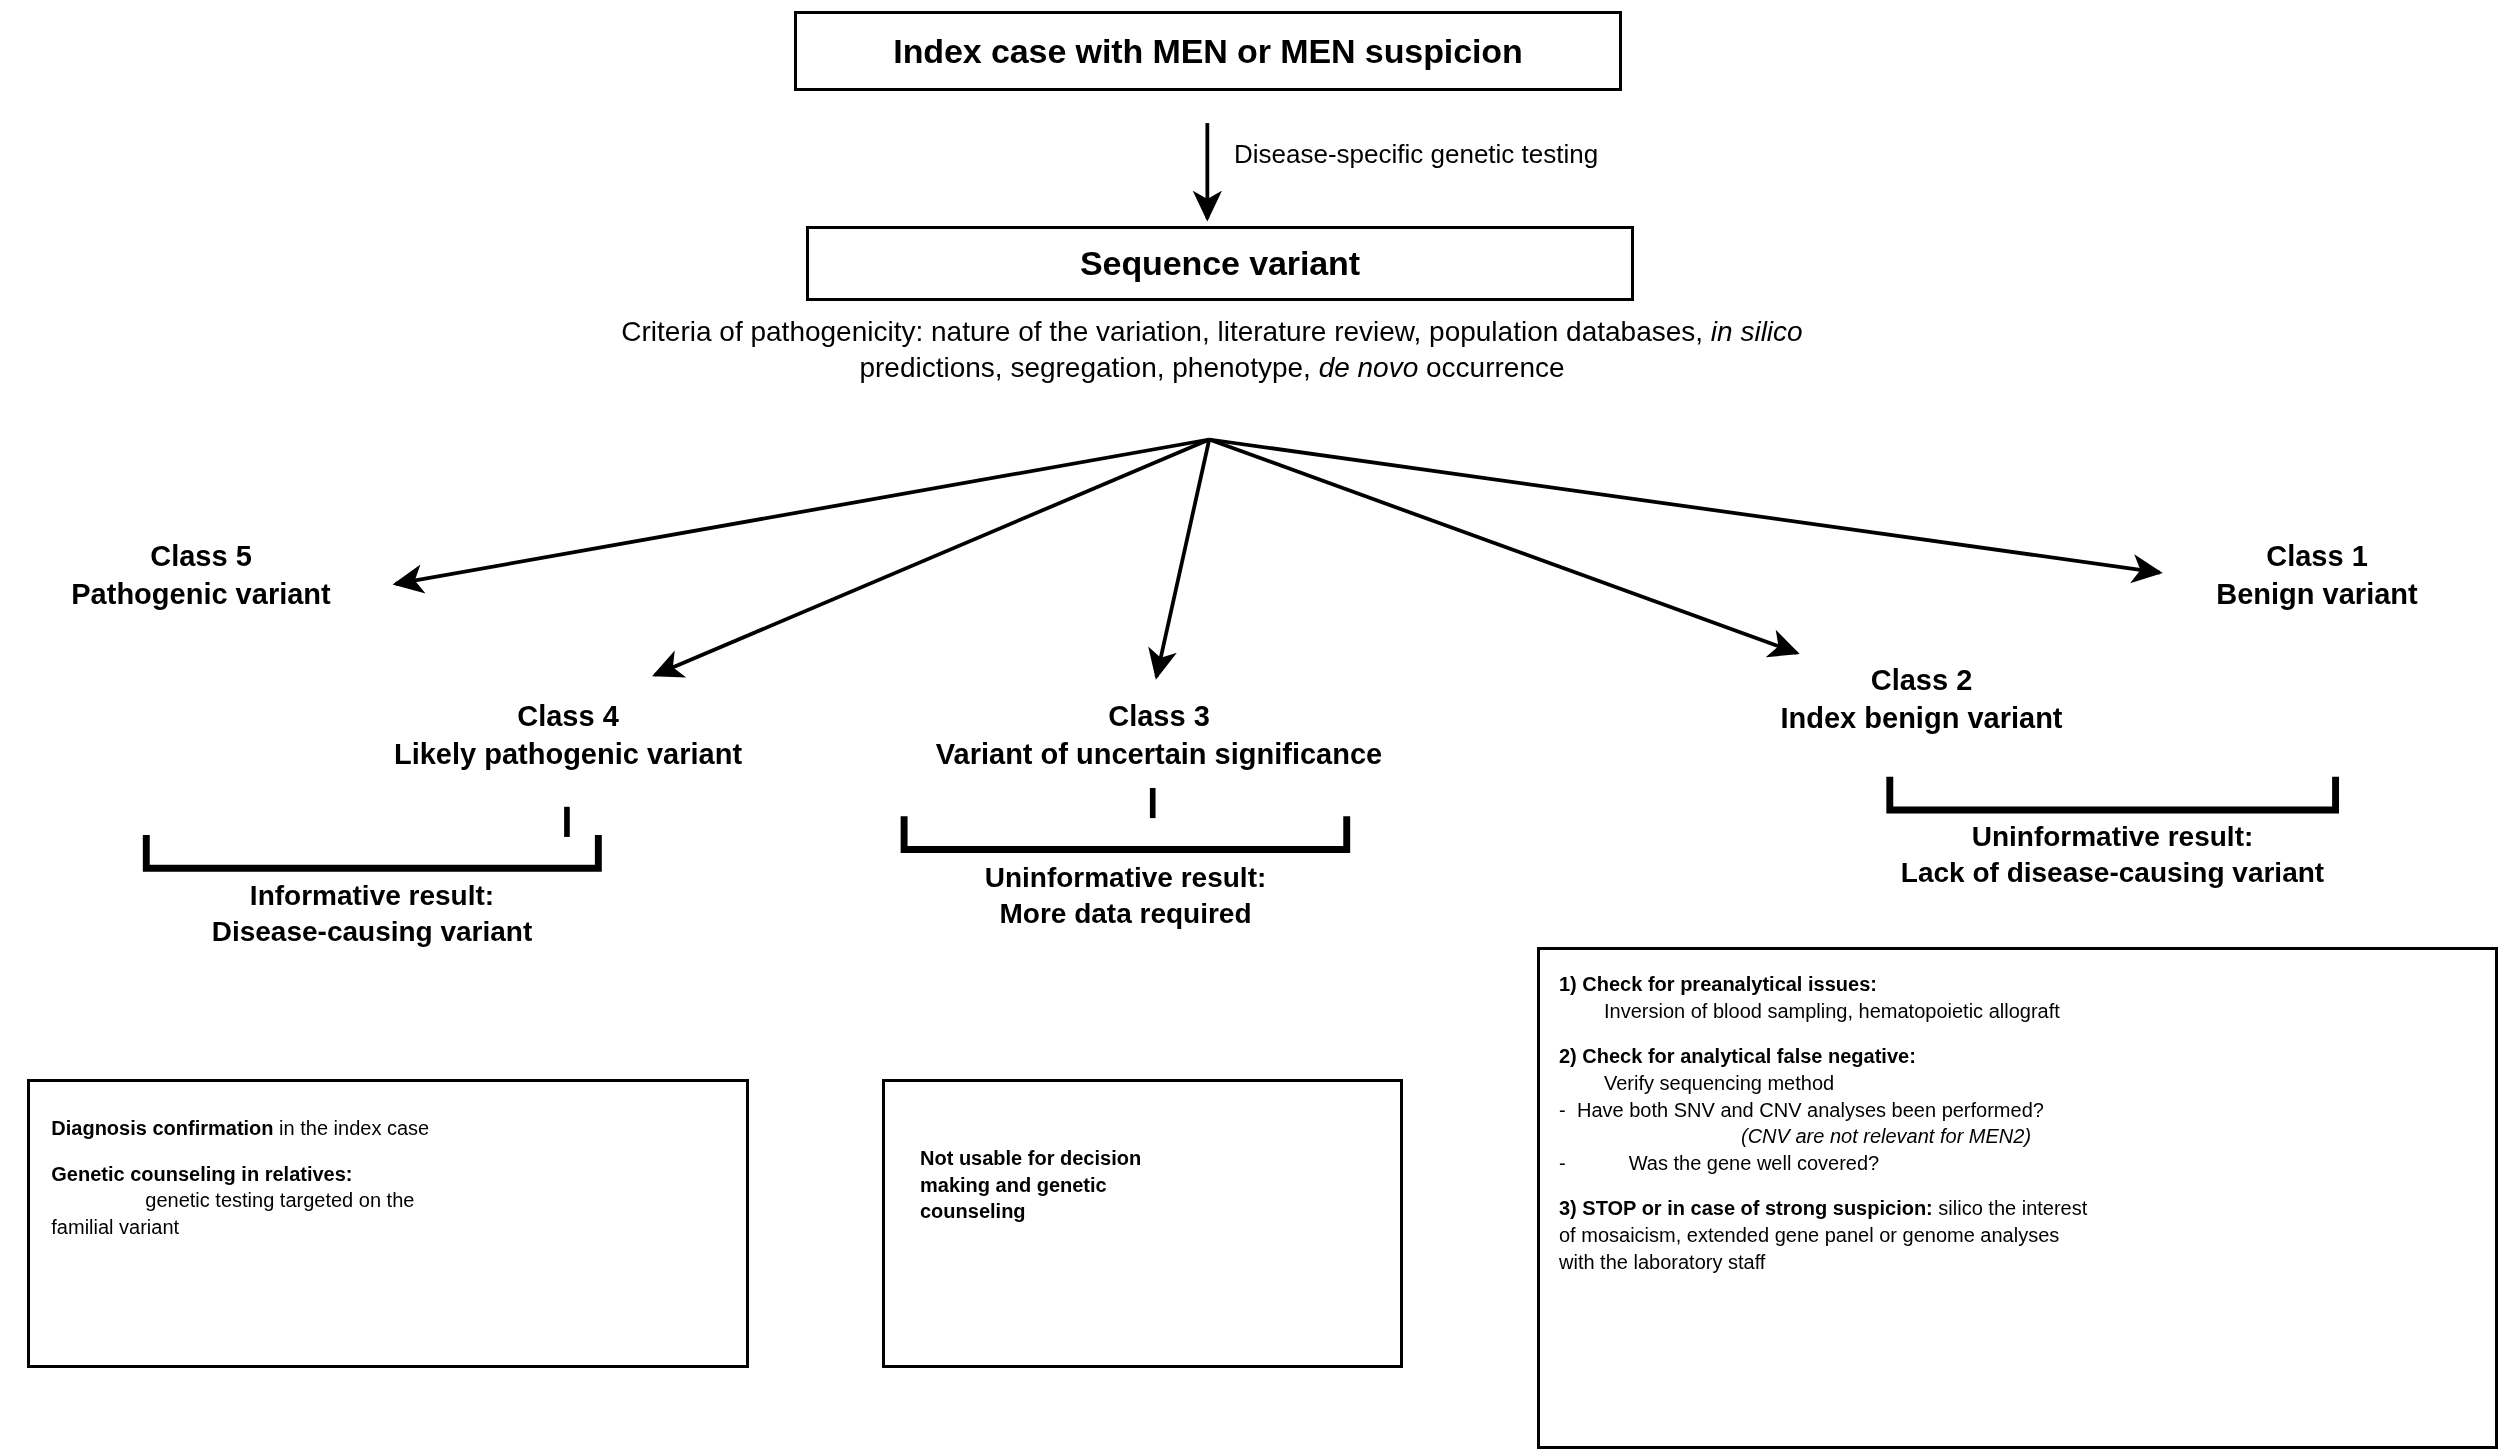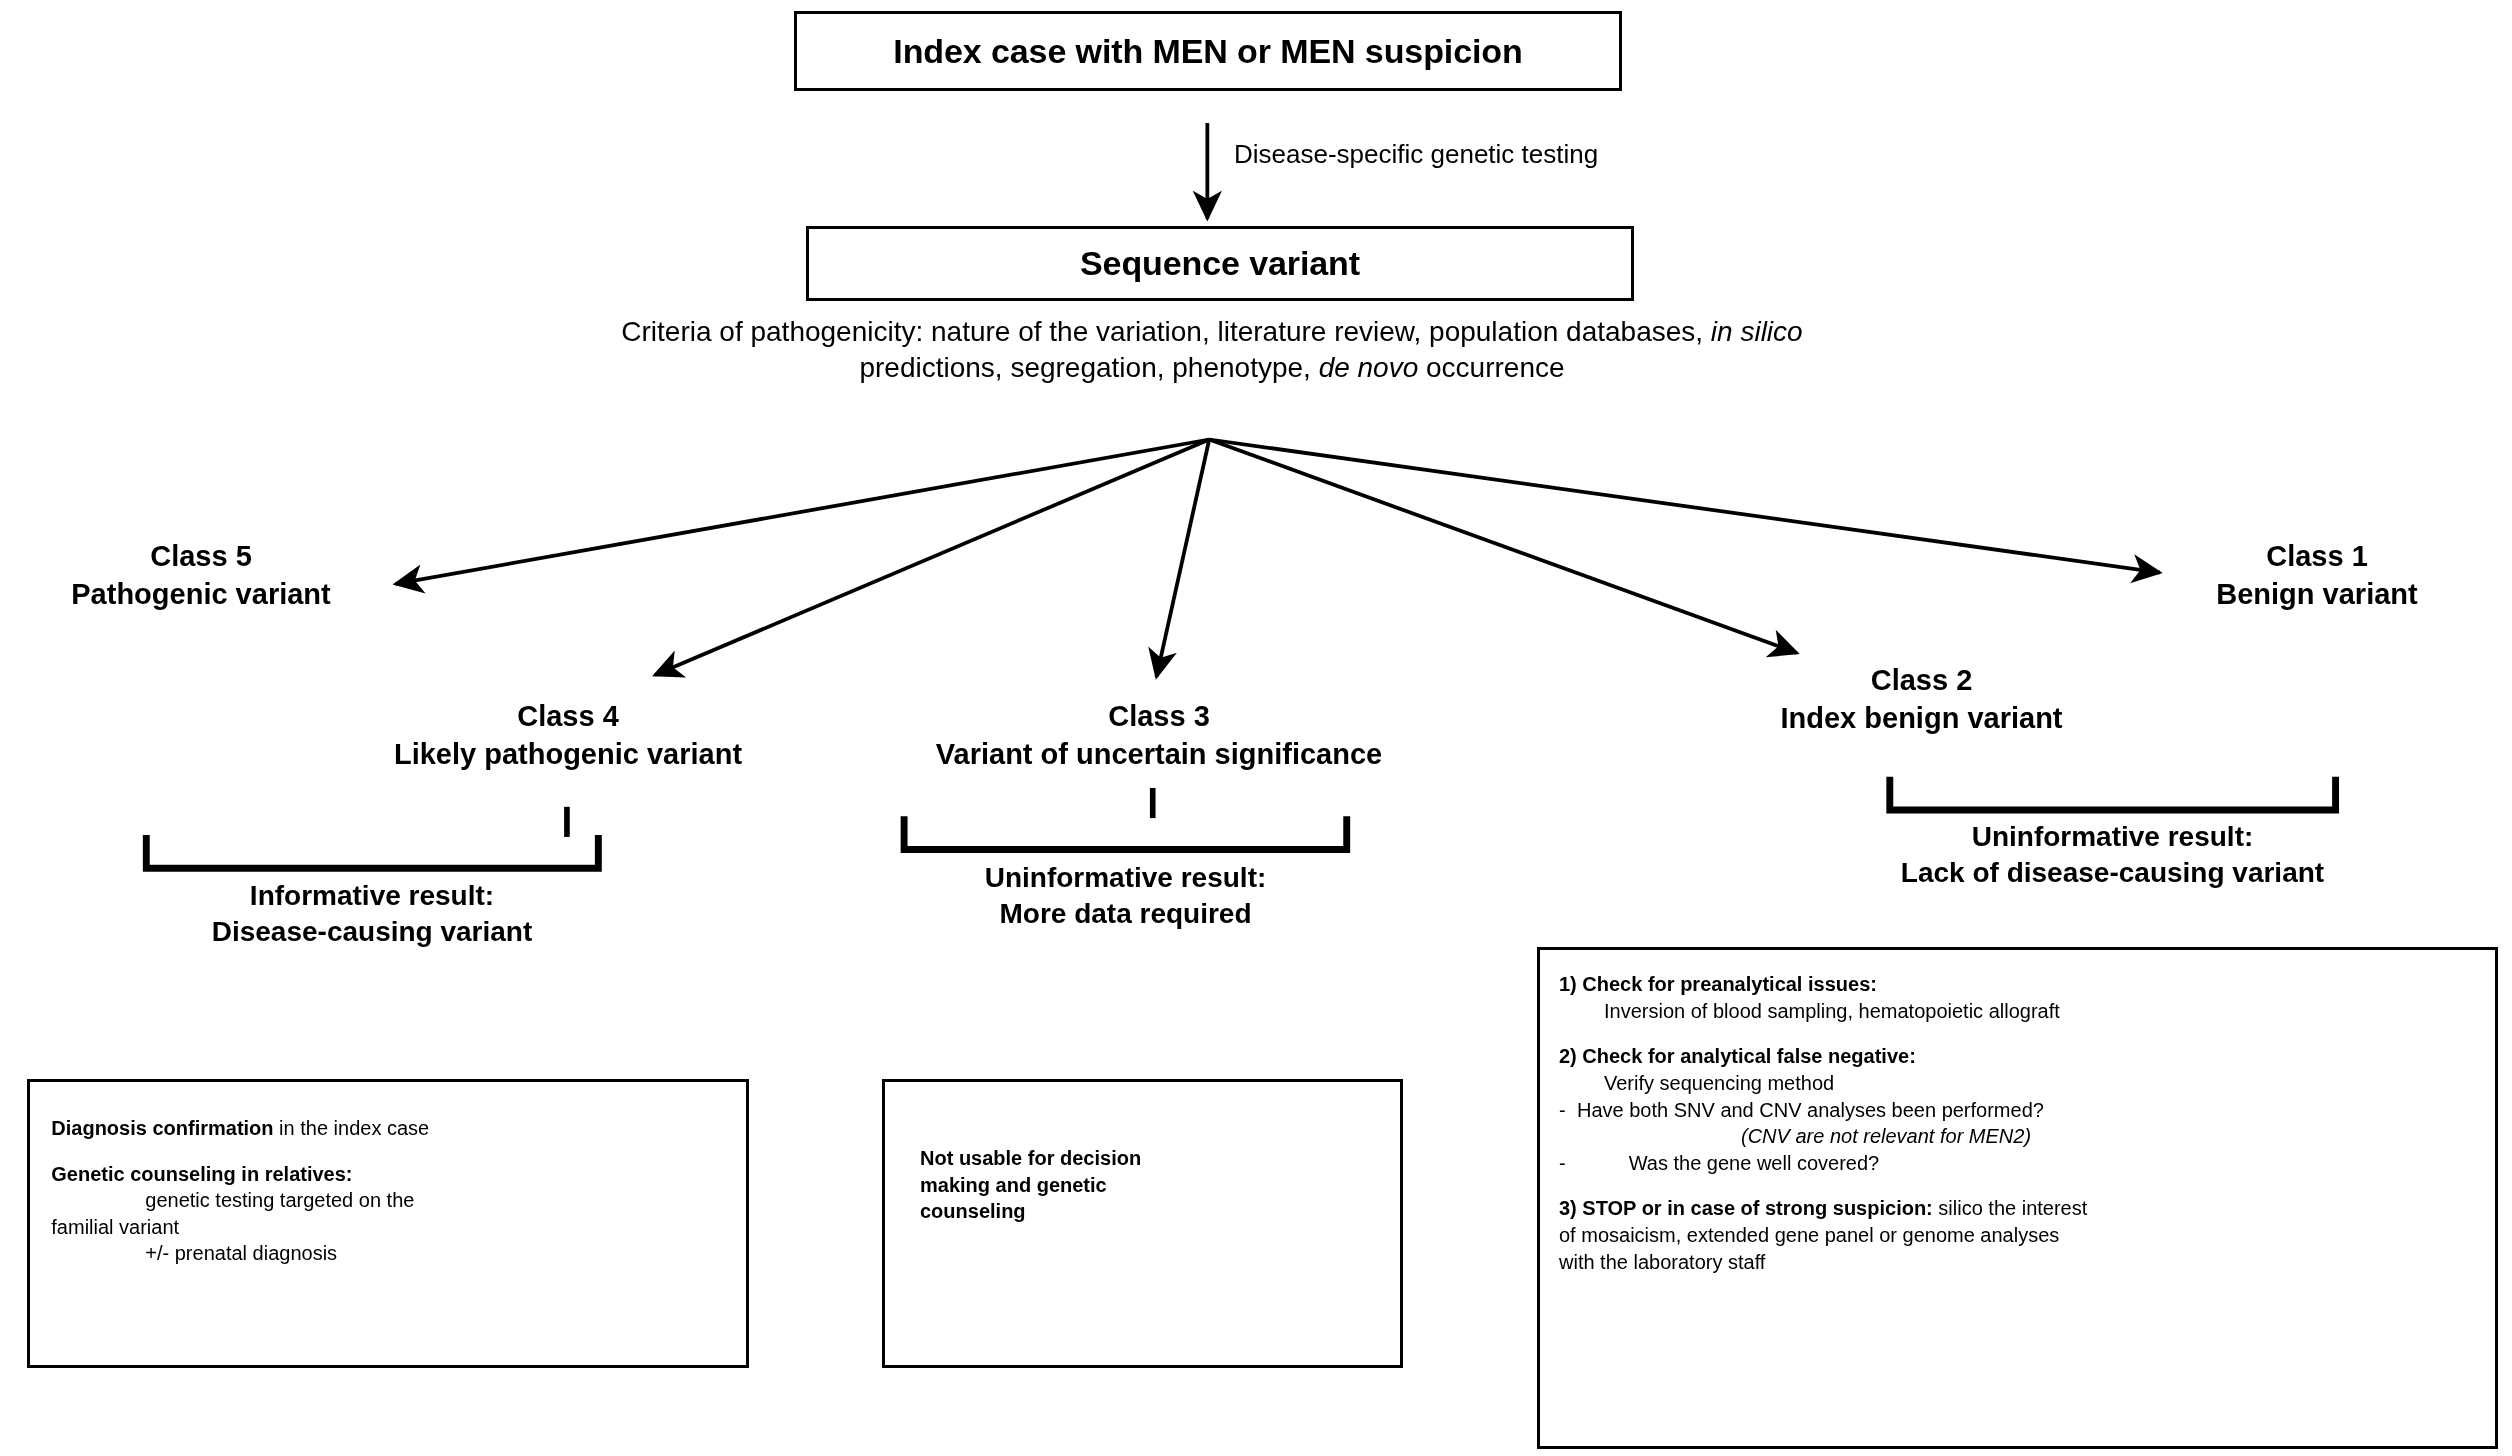--- a/index.html
+++ b/index.html
@@ -199,21 +199,20 @@
     <div>Lack of disease-causing variant</div>
   </div>
 
   <div class="node box left-align" style="left:27px; top:1079px; width:722px; height:289px; padding:33px 25px 0 21.3px;">
     <div class="body-text">
       <span class="line"><span class="bold">Diagnosis confirmation</span><span> in the index case</span></span>
       <span class="gap"></span>
       <span class="line bold">Genetic counseling in relatives:</span>
       <span class="line indent2">genetic testing targeted on the</span>
       <span class="line">familial variant</span>
-      <span class="line indent2">+/- prenatal diagnosis</span>
     </div>
   </div>
 
   <div class="node box left-align" style="left:882px; top:1079px; width:521px; height:289px; padding:63px 25px 0 35px;">
     <div class="body-text bold">
       <span class="line">Not usable for decision</span>
       <span class="line">making and genetic</span>
       <span class="line">counseling</span>
     </div>
   </div>

